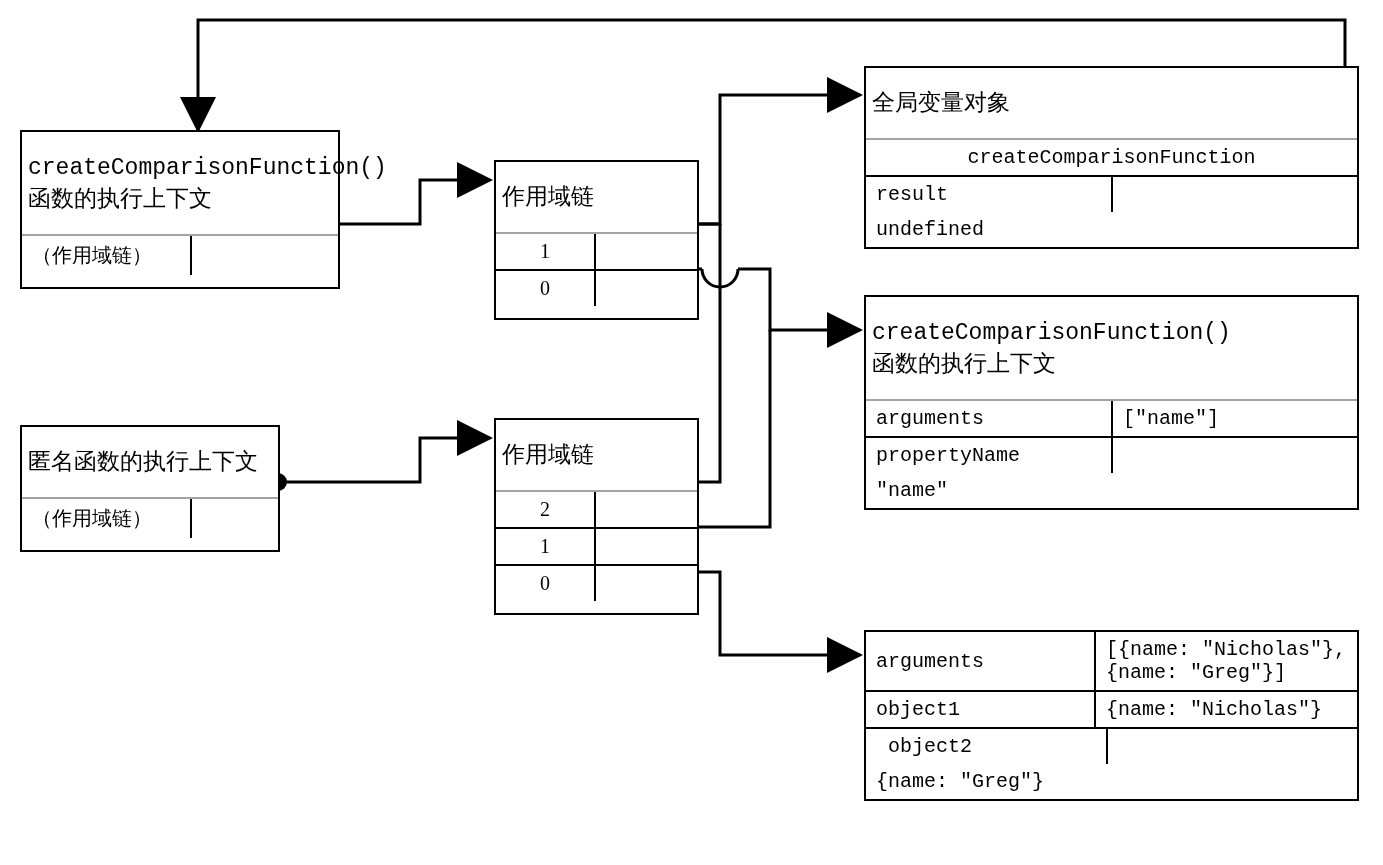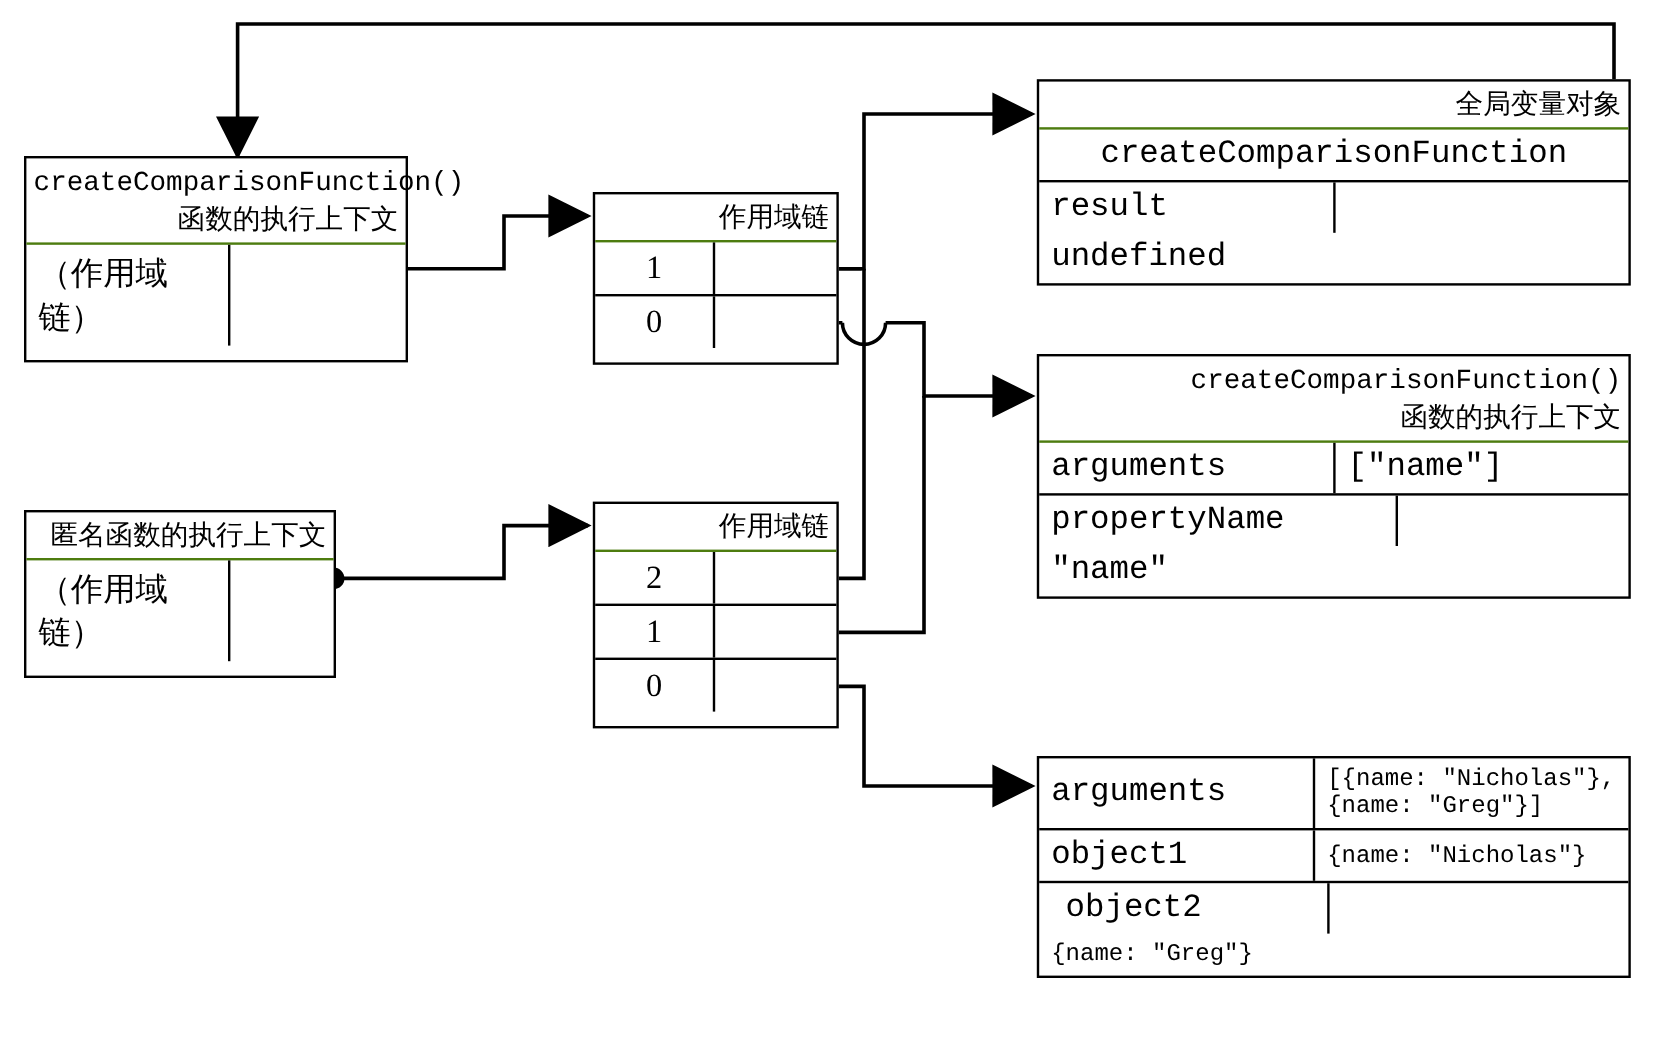--- a/index.html
+++ b/index.html
@@ -11,34 +11,34 @@
     background: #fff;
     font-family: "SimSun", serif;
     position: relative;
   }
   .box {
     position: absolute;
     border: 2px solid #000;
     background: #fff;
   }
   .hdr {
-    text-align: right;
-    padding: 4px 6px;
+    text-align: left;
+    padding: 20px 6px;
     font-size: 23px;
     line-height: 1.3;
-    border-bottom: 2px solid #4d7c0f;
+    border-bottom: 2px solid #a3a3a3;
   }
   .row {
     display: flex;
     border-bottom: 2px solid #000;
   }
   .row:last-child { border-bottom: none; flex-direction: column; }
   .cell {
     padding: 6px 10px;
-    font-size: 27px;
+    font-size: 20px;
     border-right: 2px solid #000;
     display: flex;
     align-items: center;
   }
   .cell:last-child { border-right: none; }
   .mono { font-family: "Courier New", monospace; }
   svg.arrows {
     position: absolute;
     left: 0; top: 0;
     width: 1383px; height: 865px;
@@ -153,21 +153,21 @@
 <div class="box" style="left:864px; top:295px; width:495px;">
   <div class="hdr">
     <span class="mono">createComparisonFunction()</span><br>
     <span>函数的执行上下文</span>
   </div>
   <div class="row">
     <div class="cell mono" style="width:247px;">arguments</div>
     <div class="cell mono" style="flex:1;">["name"]</div>
   </div>
   <div class="row">
-    <div class="cell mono" style="width:299px;">propertyName</div>
+    <div class="cell mono" style="width:247px;">propertyName</div>
     <div class="cell mono" style="flex:1;">"name"</div>
   </div>
 </div>
 
 <div class="box" style="left:864px; top:630px; width:495px;">
   <div class="row">
     <div class="cell mono" style="width:230px;">arguments</div>
     <div class="cell mono" style="flex:1; white-space:pre; font-size:20px;">[{name: "Nicholas"},
 {name: "Greg"}]</div>
   </div>

